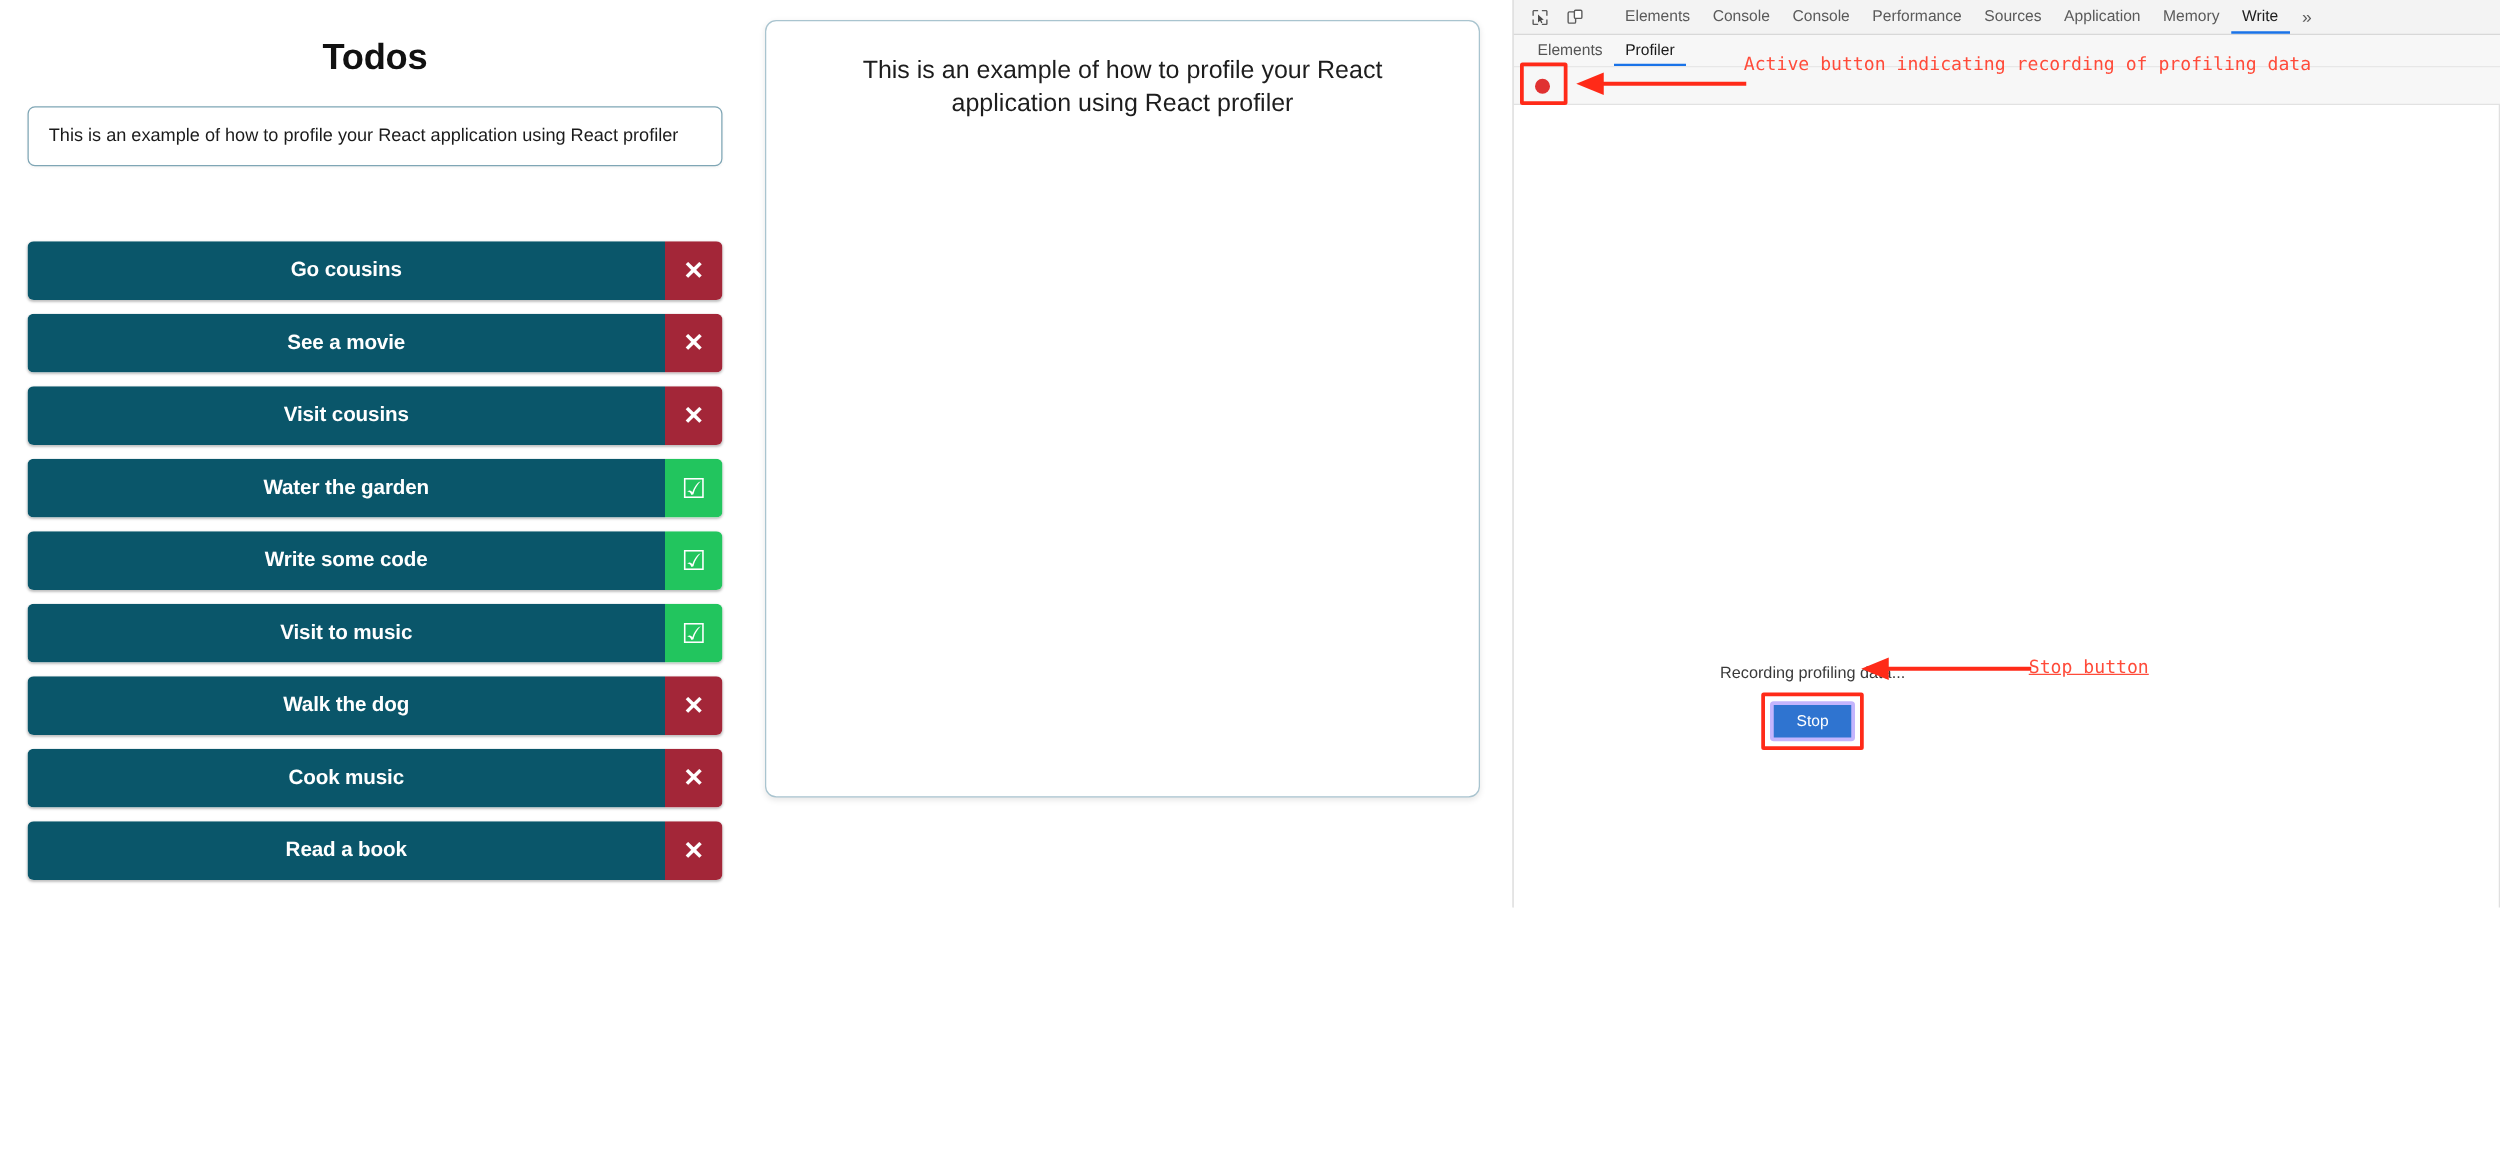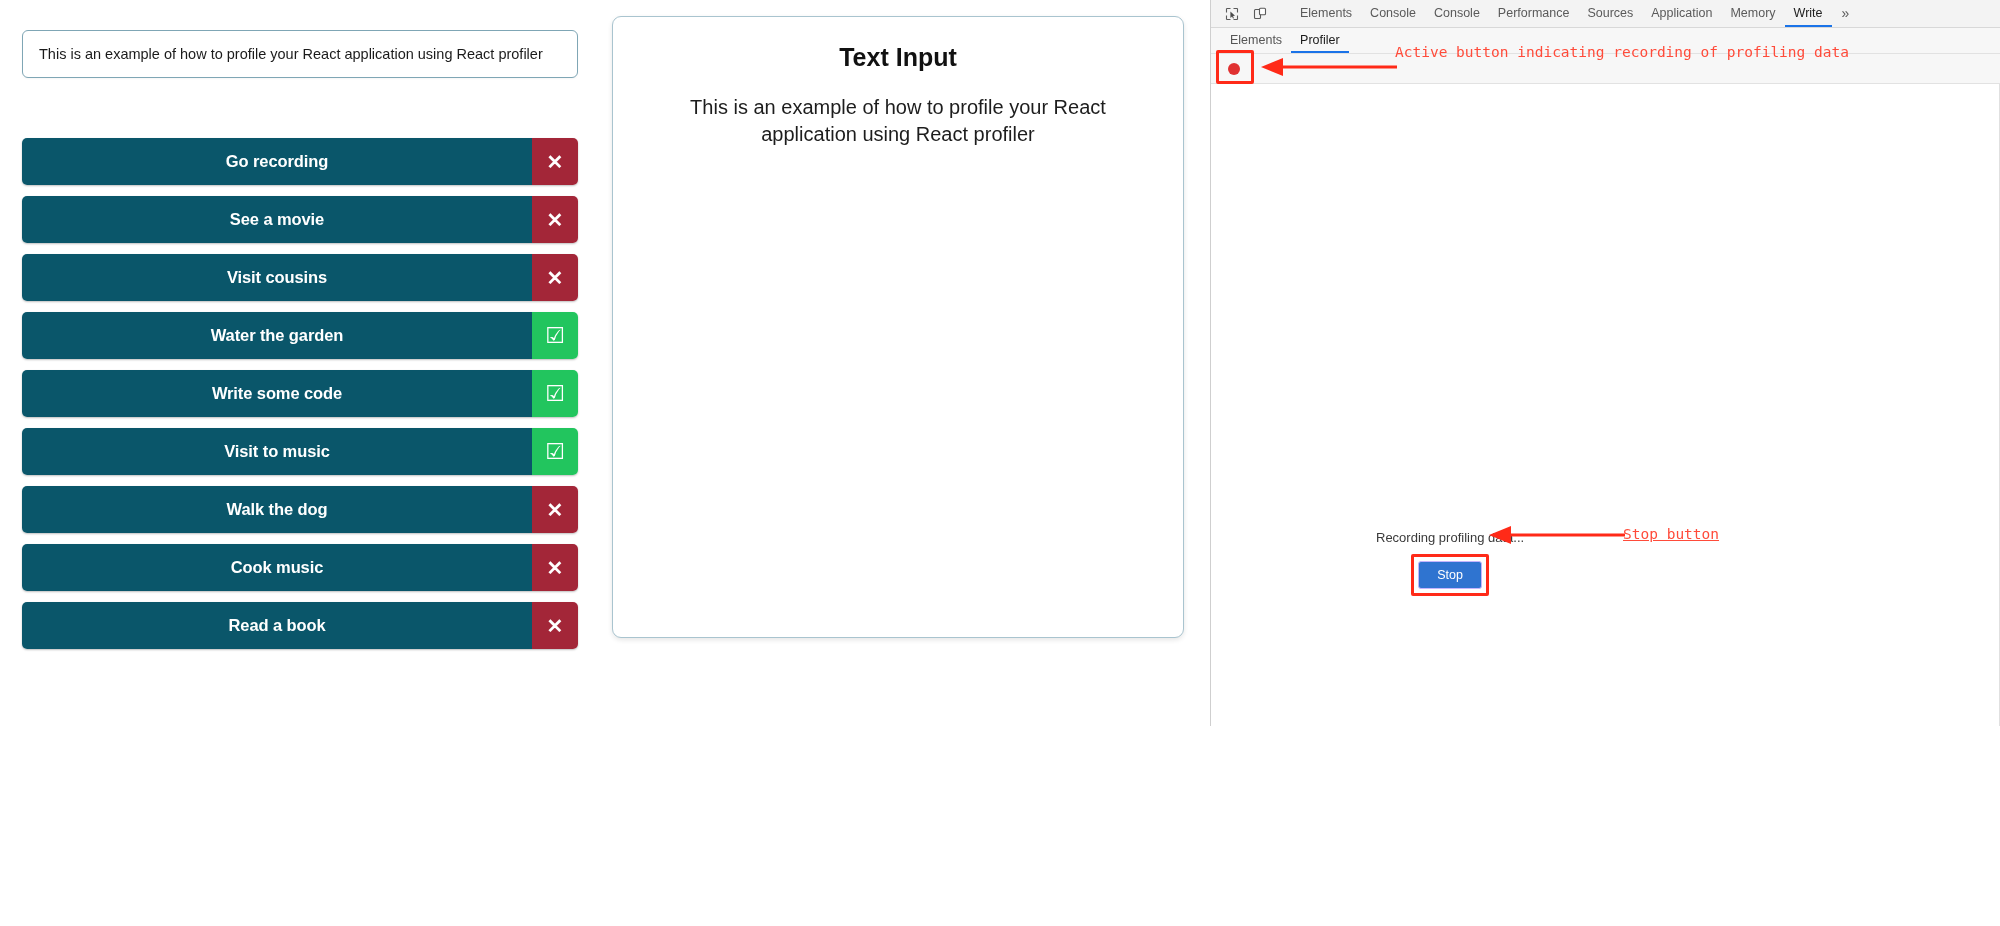--- a/index.html
+++ b/index.html
@@ -241,21 +241,21 @@
     white-space: nowrap;
   }
   .stop-highlight {
     border: 3px solid #ff2a18;
     padding: 4px;
     border-radius: 2px;
   }
   .stop-btn {
     background: #2f74d0;
     color: #ffffff;
-    border: 1px solid #c4b5fd;
+    border: 3px solid #c4b5fd;
     border-radius: 3px;
     font-size: 12.5px;
     padding: 6px 18px;
     cursor: pointer;
     font-family: "Liberation Sans", sans-serif;
   }
 
   
   .overlay { position: absolute; inset: 0; pointer-events: none; }
   .anno-box {
@@ -273,24 +273,25 @@
   .anno-arrow { position: absolute; }
 </style>
 </head>
 <body>
 
 <div id="root">
 
   <div class="page">
 
     <div class="todos-col">
+      <div class="todos-title">Todos</div>
       <input class="todo-input" type="text" value="This is an example of how to profile your React application using React profiler" style="">
       <div class="todo-list" id="todo-list">
           <div class="todo-row">
-            <div class="todo-label">Go recording</div>
+            <div class="todo-label">Go cousins</div>
             <div class="todo-action del">✕</div>
           </div>
           <div class="todo-row">
             <div class="todo-label">See a movie</div>
             <div class="todo-action del">✕</div>
           </div>
           <div class="todo-row">
             <div class="todo-label">Visit cousins</div>
             <div class="todo-action del">✕</div>
           </div>
@@ -316,21 +317,20 @@
           </div>
           <div class="todo-row">
             <div class="todo-label">Read a book</div>
             <div class="todo-action del">✕</div>
           </div>
         </div>
     </div>
 
     <div class="text-col">
       <div class="text-card">
-        <div class="text-card-title">Text Input</div>
         <div class="text-card-body">This is an example of how to profile your React application using React profiler</div>
       </div>
     </div>
   </div>
 
   <div class="devtools">
 
     <div class="dt-topbar">
       <div class="dt-icon-btn">
         <svg width="14" height="14" viewBox="0 0 14 14">

